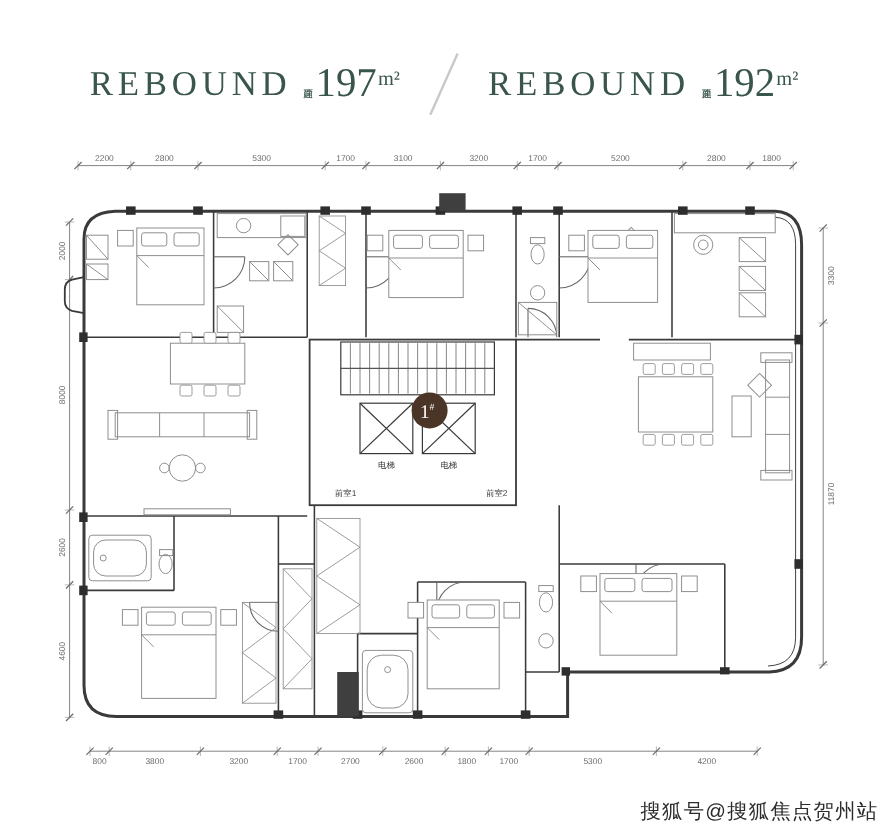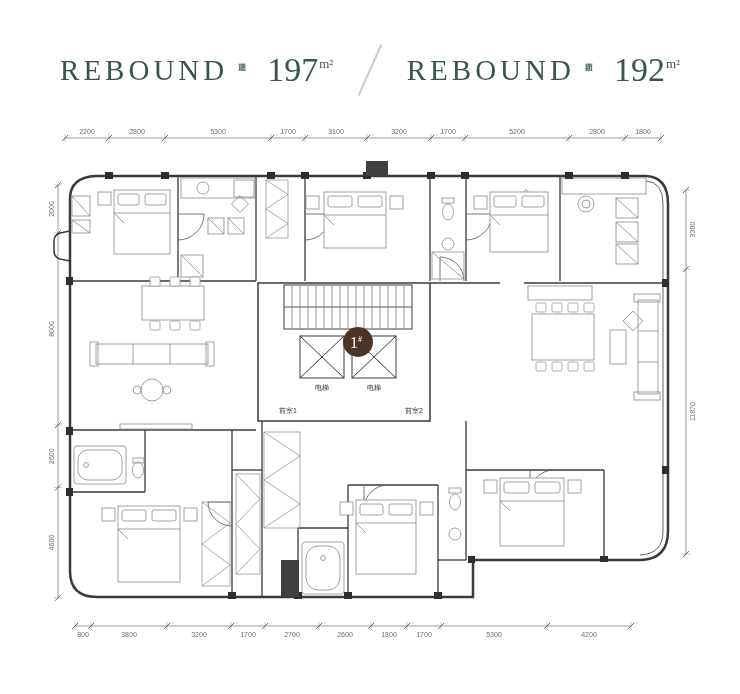--- a/index.html
+++ b/index.html
@@ -1,26 +1,26 @@
 <!DOCTYPE html>
 <html><head>
 <meta charset="utf-8">
 <style>
   html,body{margin:0;padding:0;background:#fff;}
   .page{position:relative;width:740px;height:694px;background:#fff;overflow:hidden;
         font-family:"Liberation Sans",sans-serif;}
   .header{position:absolute;top:42px;left:0;right:0;display:flex;justify-content:center;
           align-items:center;}
-  .plan-title{display:flex;align-items:flex-start;color:#3a564c;
+  .plan-title{display:flex;align-items:center;color:#3a564c;
               font-family:"Liberation Serif",serif;}
   .plan-name{font-size:29px;letter-spacing:4px;line-height:1;}
   .area-label{writing-mode:vertical-rl;text-orientation:upright;font-size:8px;line-height:1;
               margin:0 3px 4px 9px;letter-spacing:1px;}
-  .area-value{font-size:34px;line-height:.85;margin-left:19px;}
-  .area-unit{font-size:13px;margin:0 0 9px 1px;}
+  .area-value{font-size:34px;line-height:.85;}
+  .area-unit{font-size:17px;margin:0 0 9px 1px;}
   .divider{width:1.5px;height:56px;background:#c9c9c9;transform:rotate(24deg);
            margin:0 36px;align-self:center;}
   .plan-svg{position:absolute;left:0;top:0;}
   .watermark{position:absolute;right:8px;bottom:6px;font-size:17px;color:#2b2b2b;
              letter-spacing:1px;}
 </style>
 </head>
 <body>
 
 <div class="page">
@@ -420,13 +420,14 @@
     </g>
 
     <g>
       <circle cx="358" cy="342" r="15" fill="#4b3526"></circle>
       <text x="356" y="348" text-anchor="middle" fill="#fff" font-family="Liberation Serif, serif" font-size="16">
         <tspan>1</tspan><tspan dy="-6" font-size="8">#</tspan>
       </text>
     </g>
   </svg>
 
+  <div class="watermark">搜狐号@搜狐焦点贺州站</div>
 </div>
 
 </body></html>

